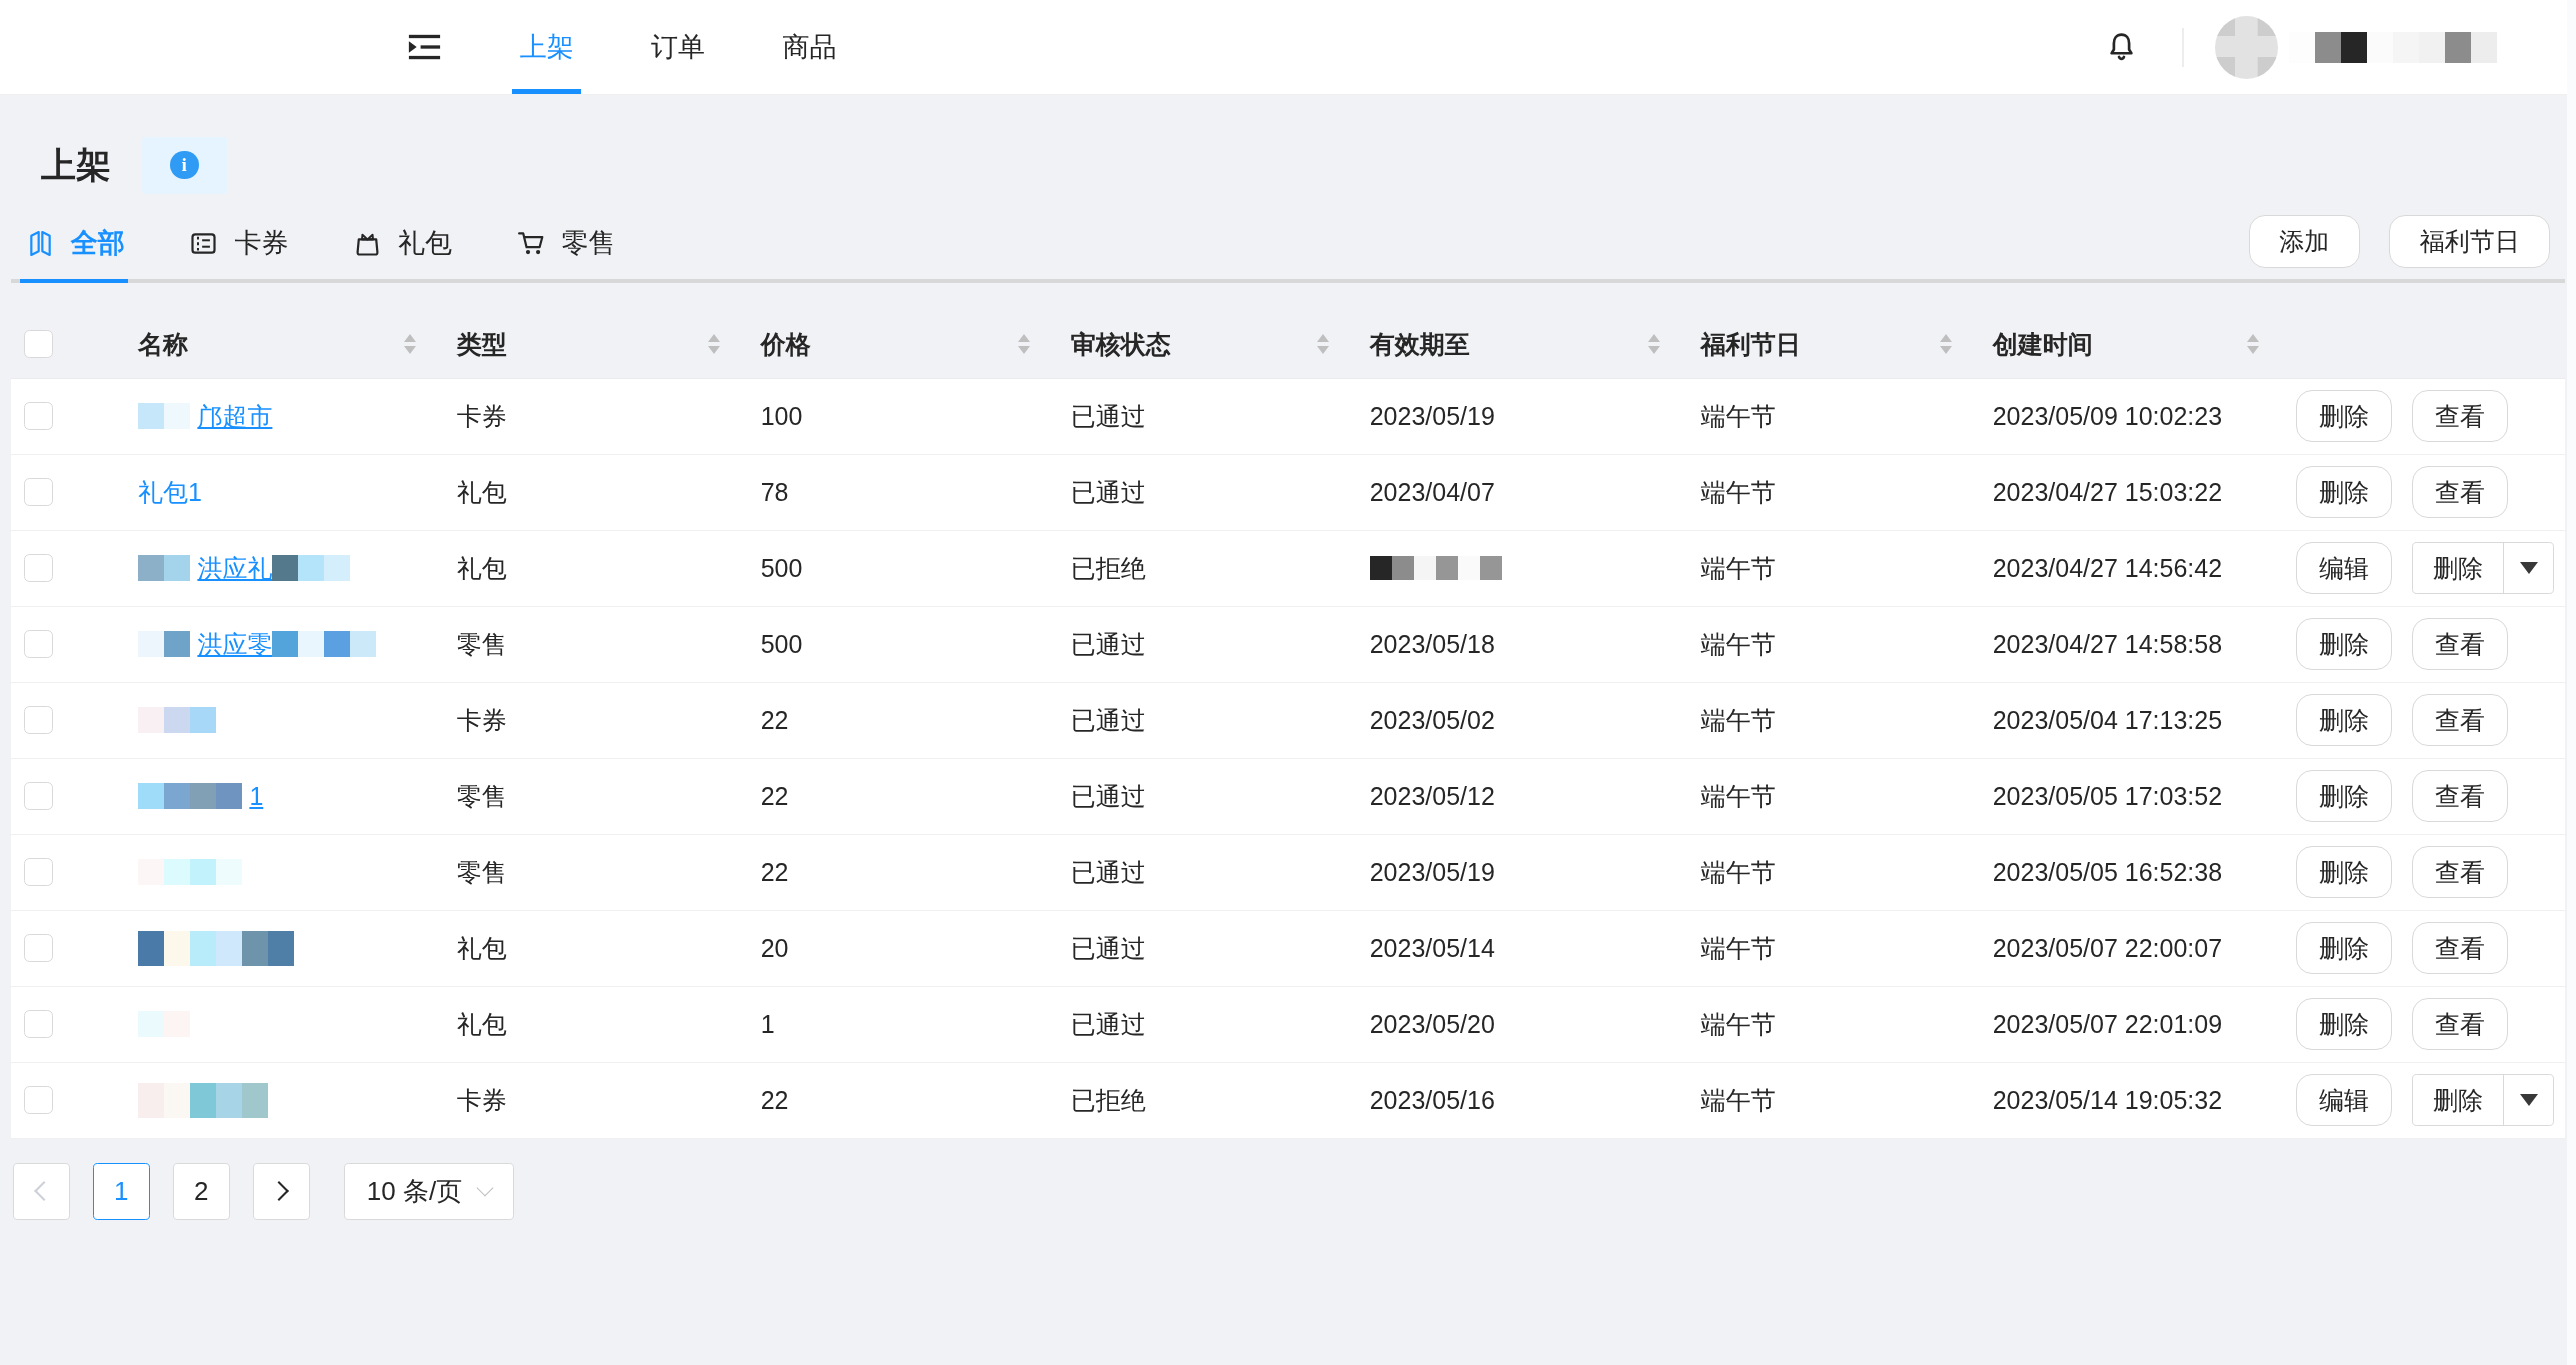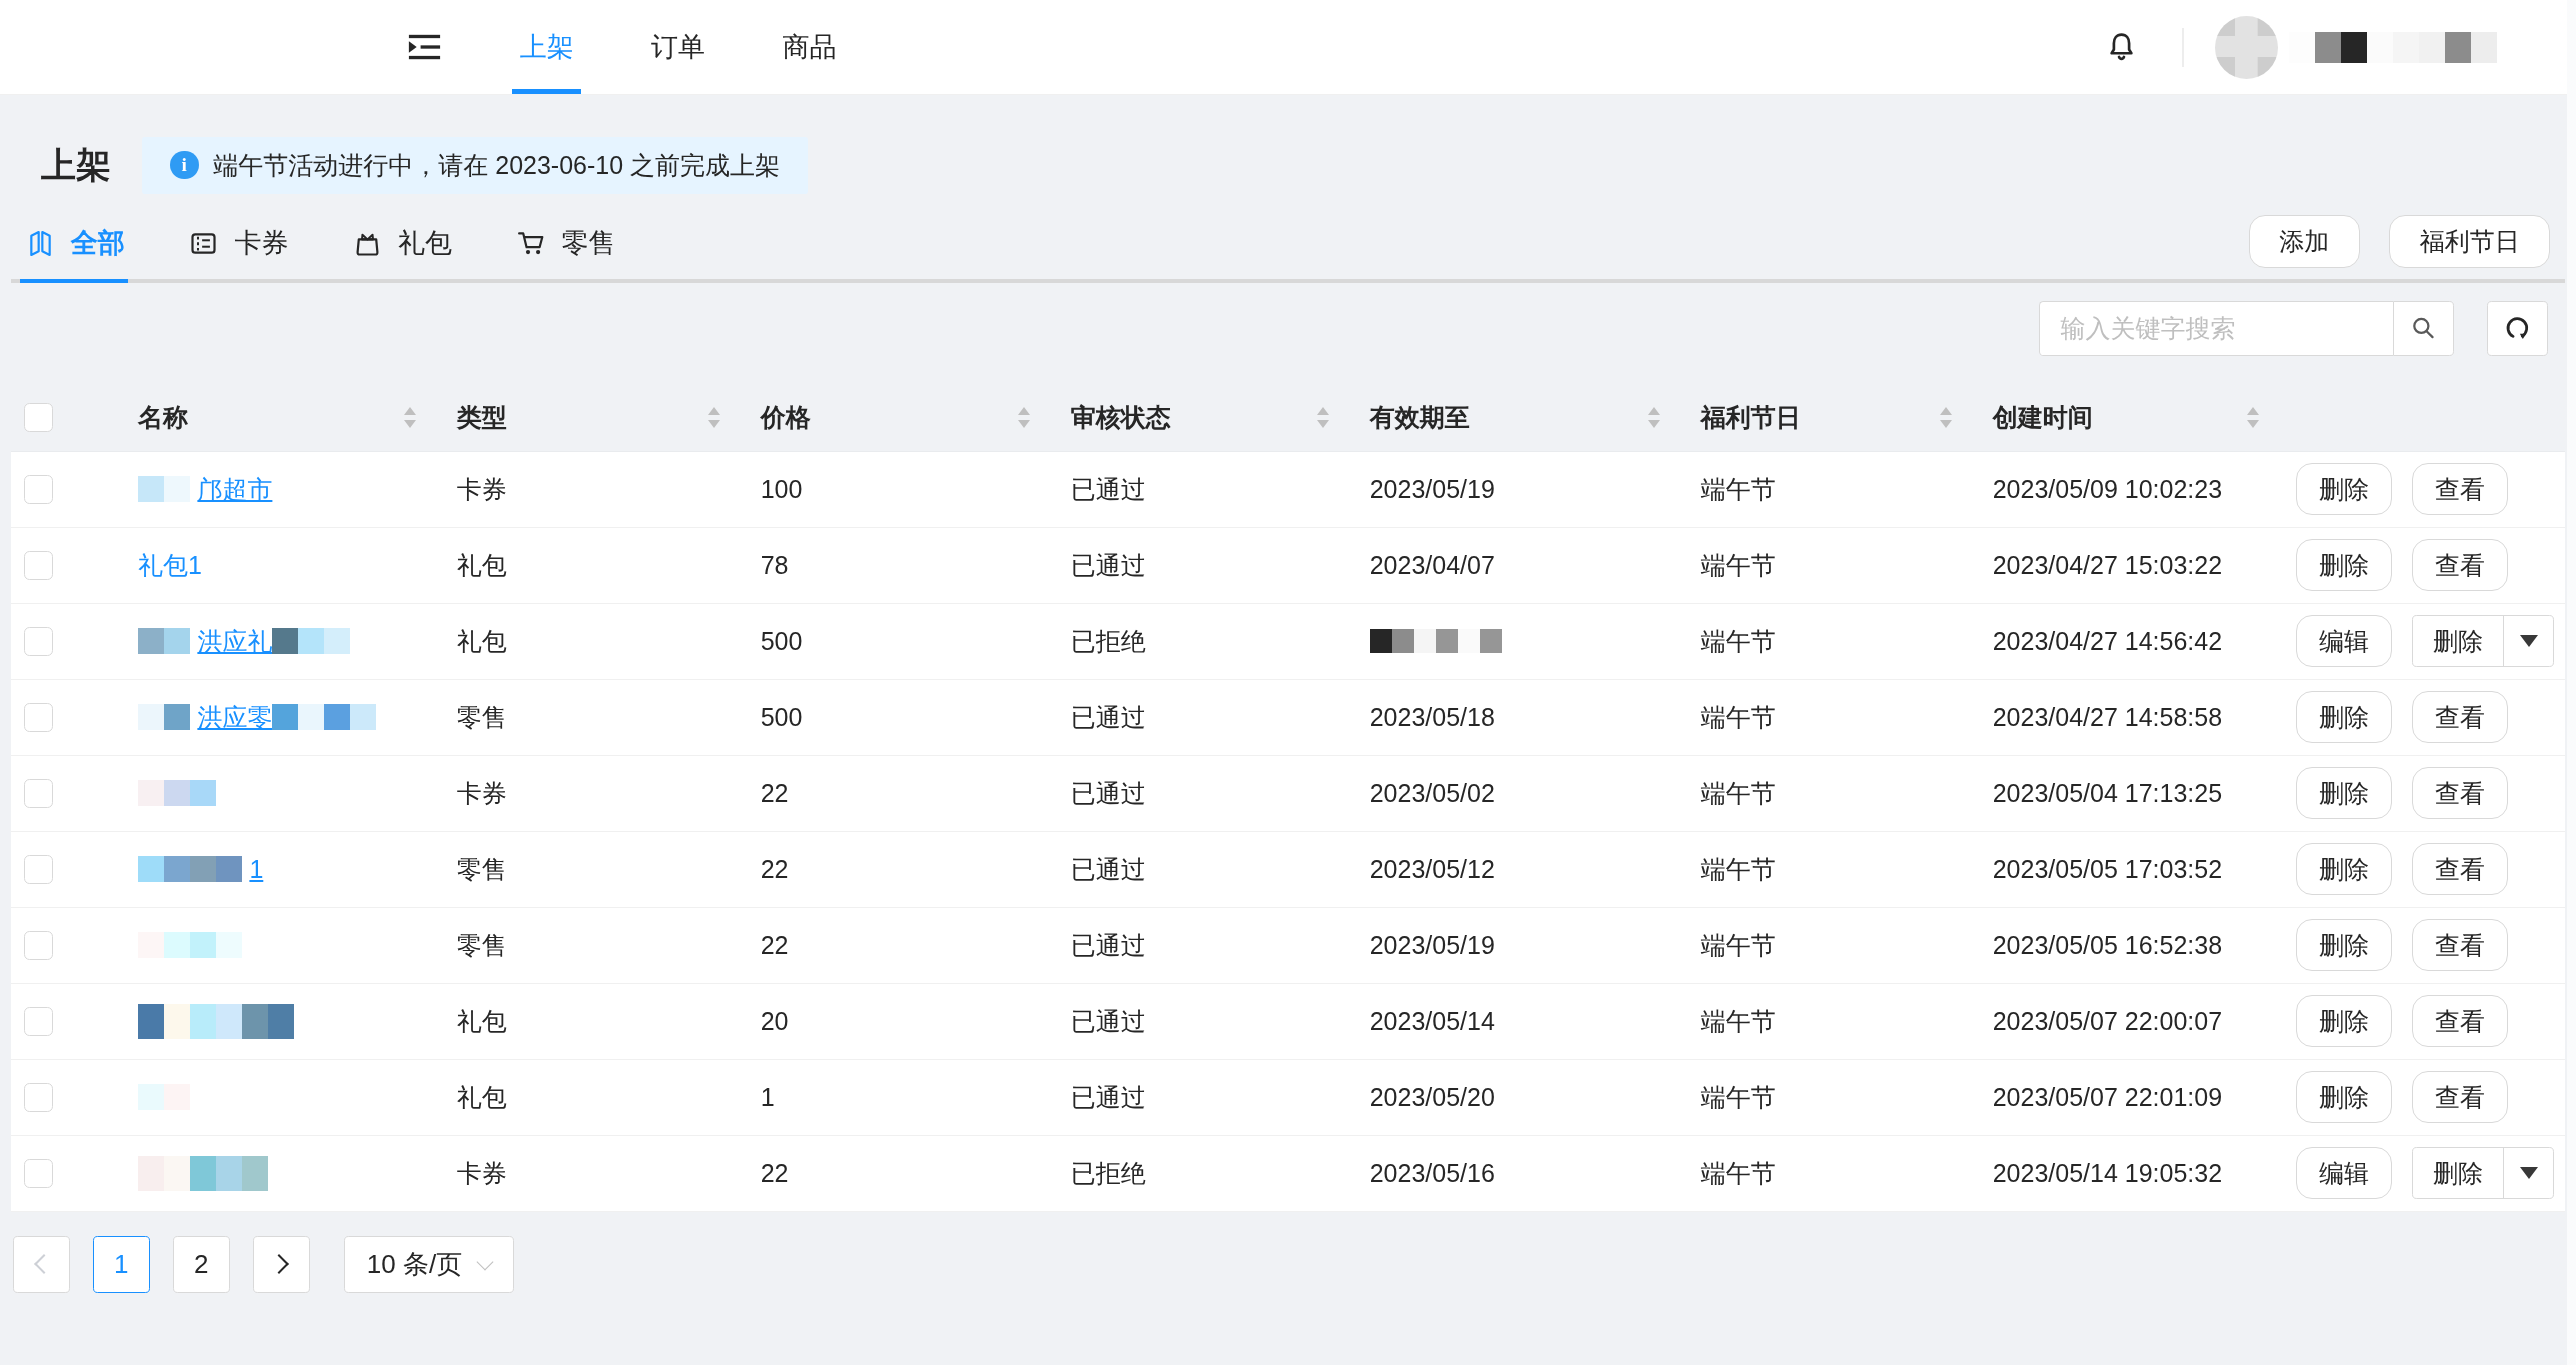--- a/index.html
+++ b/index.html
@@ -144,21 +144,20 @@
       </span>
   </div>
 </div>
 
 <div class="main">
 
   <div class="title-row">
     <div class="page-title">上架</div>
     <div class="banner">
       <span class="info-ic"></span>
-      <span>端午节活动进行中，请在 2023-06-10 之前完成上架</span>
     </div>
   </div>
 
   <div class="filter-row">
     <div class="ftab active">
       <svg viewBox="0 0 36 36">
         <path d="M8,9.5 L16,5.5 V26.5 L8,30.5 Z" fill="none" stroke="#1890ff" stroke-width="2.4" stroke-linejoin="round"></path>
         <path d="M20,5.5 L28,9.5 V30.5 L20,26.5 Z" fill="none" stroke="#1890ff" stroke-width="2.4" stroke-linejoin="round"></path>
       </svg>
       <span>全部</span>
@@ -187,37 +186,20 @@
         <circle cx="25.2" cy="27.3" r="2.3" fill="#262626"></circle>
       </svg>
       <span>零售</span>
     </div>
     <div class="filter-btns">
       <button class="btn">添加</button>
       <button class="btn">福利节日</button>
     </div>
   </div>
 
-  <div class="search-row">
-    <div class="search-group">
-      <input class="search-input" placeholder="输入关键字搜索" style="">
-      <div class="search-btn">
-        <svg width="31" height="31" viewBox="0 0 36 36">
-          <circle cx="15.5" cy="15" r="8.2" fill="none" stroke="#595959" stroke-width="2.6"></circle>
-          <line x1="21.6" y1="21.2" x2="28.5" y2="28" stroke="#595959" stroke-width="2.6" stroke-linecap="round"></line>
-        </svg>
-      </div>
-    </div>
-    <div class="icon-btn">
-      <svg width="33" height="33" viewBox="0 0 36 36">
-        <path d="M13.2,26.6 A10.2,10.2 0 1 1 23.2,26.2" fill="none" stroke="#262626" stroke-width="3" stroke-linecap="round"></path>
-        <polygon points="20.6,23.6 27.4,23.6 23.8,29.4" fill="#262626"></polygon>
-      </svg>
-    </div>
-  </div>
 
   <div class="table">
     <div class="trow thead" id="thead-row">
         <div class="cell cb">
           <span class="checkbox"></span>
         </div>
         <div class="cell name">
           <span>名称</span>
           <span class="sorter">
             <span class="car-u"></span>

